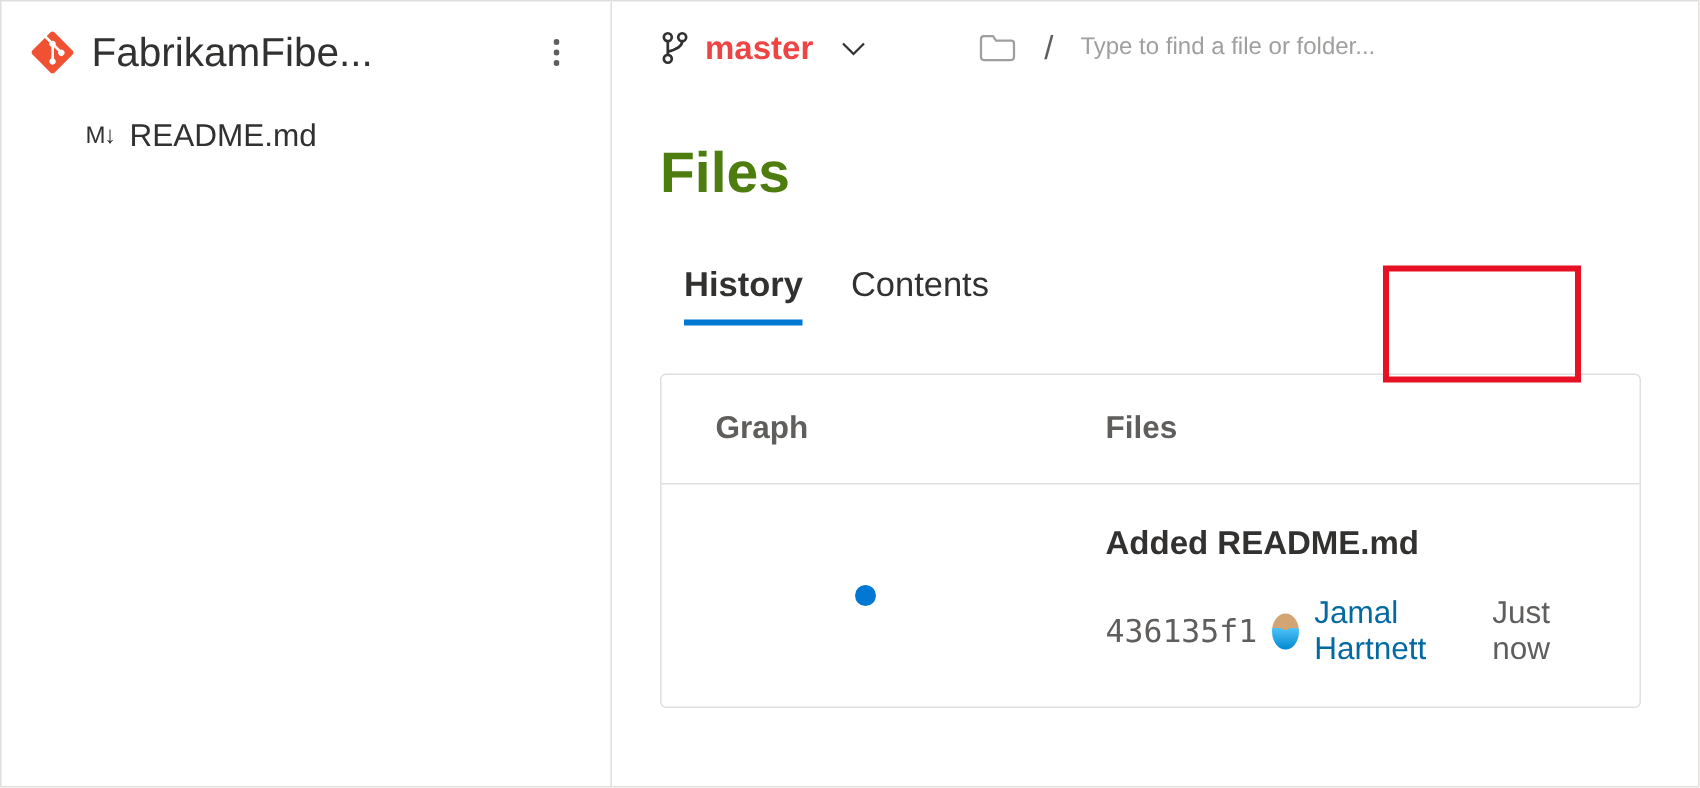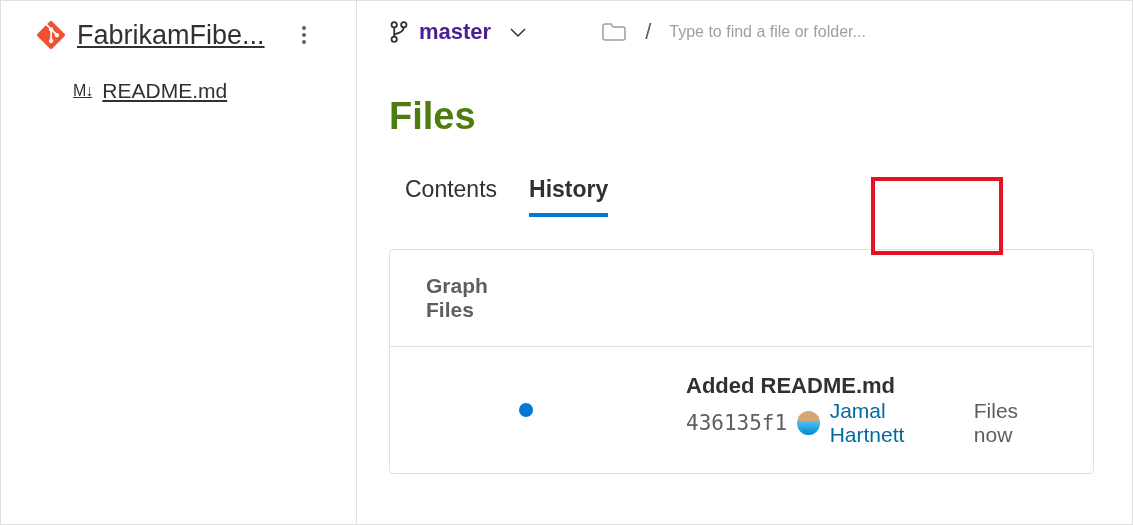--- a/index.html
+++ b/index.html
@@ -7,24 +7,23 @@
       font-family: "Segoe UI", -apple-system, BlinkMacSystemFont, sans-serif;
       background: #fff;
       color: #323130;
       width: 1133px;
       height: 525px;
       overflow: hidden;
       display: flex;
       border: 1px solid #e1dfdd;
     }
     .sidebar {
-      width: 356px;
+      width: 407px;
       border-right: 1px solid #e1dfdd;
-      padding: 18px 16px;
-      text-decoration: underline;
+      padding: 18px 0;
     }
     .repo-header {
       display: flex;
       align-items: center;
       padding: 0 20px 20px 20px;
       gap: 12px;
     }
     .git-icon {
       width: 28px;
       height: 28px;
@@ -83,21 +82,21 @@
       cursor: pointer;
     }
     .branch-icon {
       width: 20px;
       height: 24px;
       stroke: #323130;
     }
     .branch-name {
       font-size: 22px;
       font-weight: 600;
-      color: #4c1d95;
+      color: #ef4444;
     }
     .chevron {
       margin-left: 8px;
       width: 18px;
       height: 12px;
     }
     .folder-icon {
       width: 26px;
       height: 22px;
       margin-left: 56px;
@@ -158,21 +157,20 @@
     }
     .history-panel {
       border: 1px solid #e1dfdd;
       border-radius: 4px;
       margin-right: 6px;
     }
     .history-header {
       display: flex;
       padding: 24px 36px;
       border-bottom: 1px solid #e1dfdd;
-      flex-direction: column;
     }
     .col-graph {
       width: 260px;
       font-size: 21px;
       font-weight: 600;
       color: #605e5c;
     }
     .col-commit {
       font-size: 21px;
       font-weight: 600;
@@ -197,21 +195,21 @@
       background: #0078d4;
       border-radius: 50%;
     }
     .commit-cell {
       flex: 1;
     }
     .commit-msg {
       font-size: 22px;
       font-weight: 600;
       color: #323130;
-      margin-bottom: 0;
+      margin-bottom: 22px;
     }
     .commit-meta {
       display: flex;
       align-items: center;
       gap: 10px;
       font-size: 21px;
       color: #605e5c;
     }
     .commit-hash {
       font-family: Consolas, monospace;
@@ -284,39 +282,39 @@
     <svg class="folder-icon" viewBox="0 0 26 22" fill="none" stroke="#a19f9d" stroke-width="1.5">
       <path d="M2 5 Q2 3 4 3 L10 3 L12 6 L22 6 Q24 6 24 8 L24 17 Q24 19 22 19 L4 19 Q2 19 2 17 Z"></path>
     </svg>
     <span class="slash">/</span>
     <input class="search-input" type="text" placeholder="Type to find a file or folder..." style="">
   </div>
 
   <h1 class="page-title">Files</h1>
 
   <div class="tabs">
+    <div class="tab active">History</div>
     <div class="tab">Contents</div>
-    <div class="tab active">History</div>
   </div>
 
   <div class="highlight-box"></div>
 
   <div class="history-panel">
     <div class="history-header">
       <div class="col-graph">Graph</div>
       <div class="col-commit">Files</div>
     </div>
     <div class="history-row">
       <div class="graph-cell">
         <div class="graph-dot"></div>
       </div>
       <div class="commit-cell">
         <div class="commit-msg">Added README.md</div>
         <div class="commit-meta">
           <span class="commit-hash">436135f1</span>
           <div class="avatar"></div>
           <span class="author-name">Jamal Hartnett</span>
-          <span class="commit-time">Files now</span>
+          <span class="commit-time">Just now</span>
         </div>
       </div>
     </div>
   </div>
 </div>
 
 </body></html>

